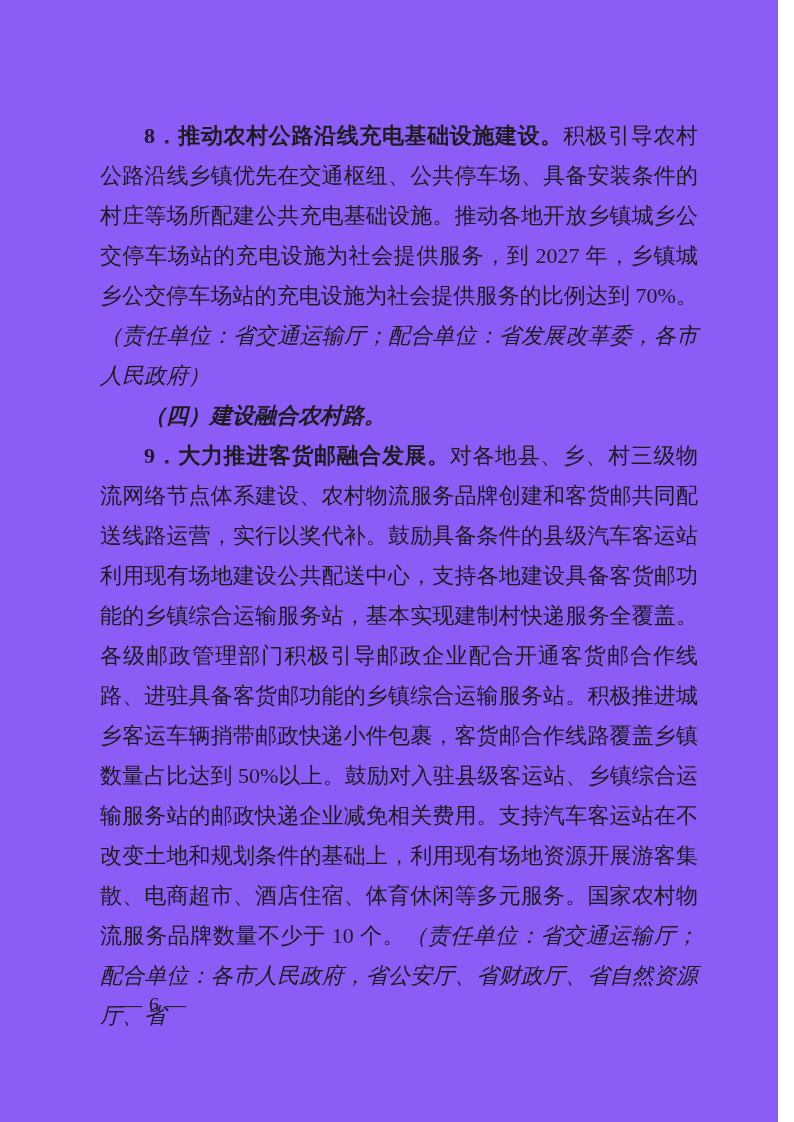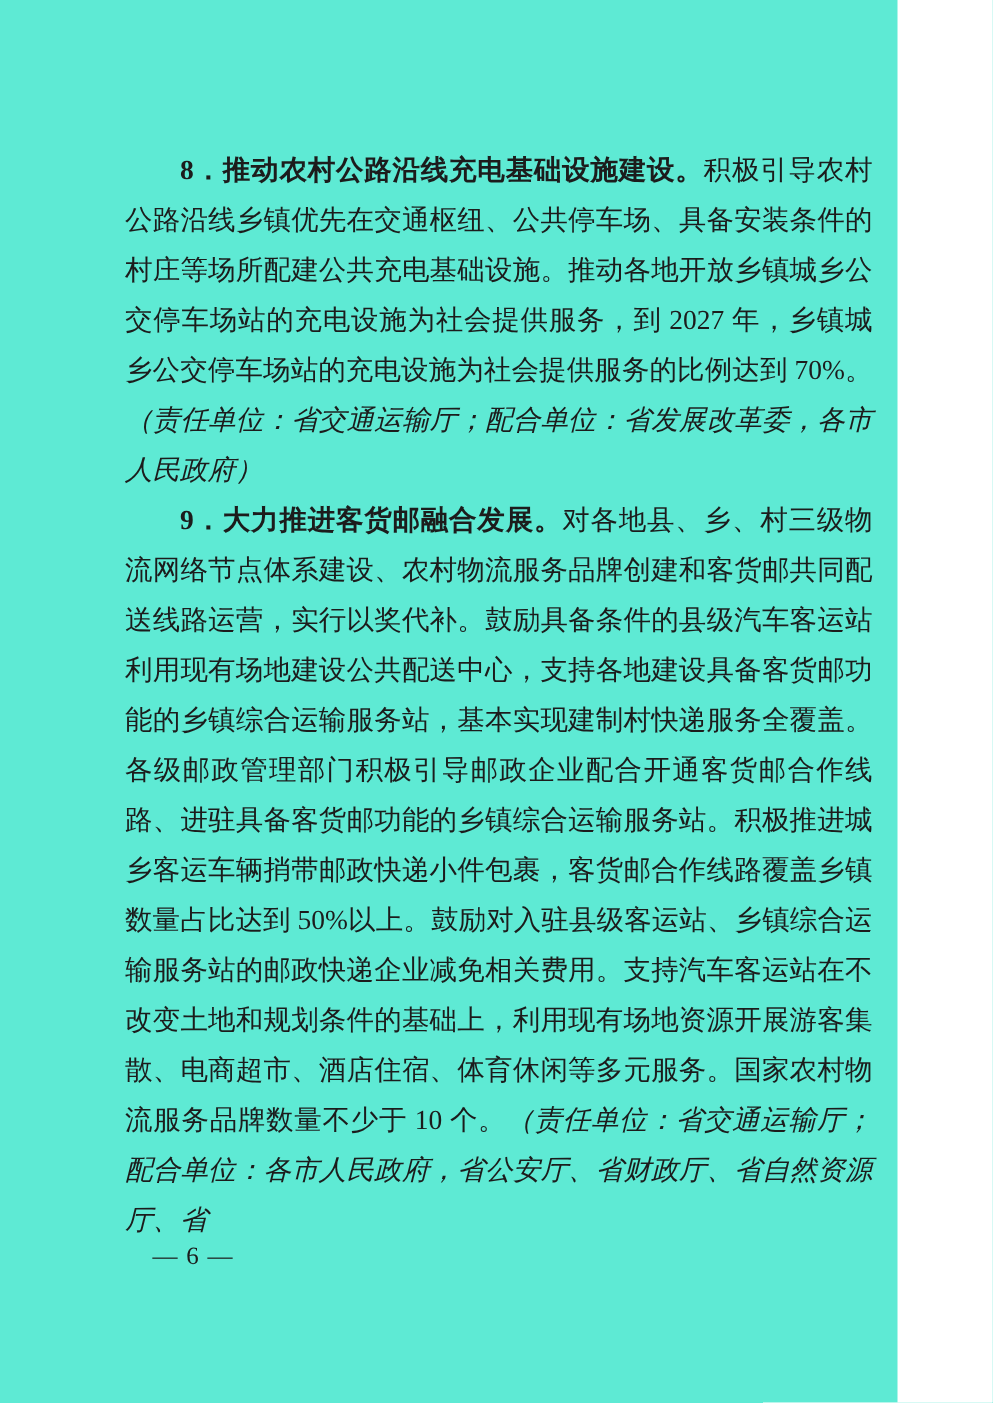--- a/index.html
+++ b/index.html
@@ -2,23 +2,23 @@
 <html lang="zh"><head>
 <meta charset="utf-8">
 <style>
   html, body {
     margin: 0;
     padding: 0;
     background: #ffffff;
   }
   .page {
     position: relative;
-    width: 718px;
+    width: 778px;
     height: 1122px;
-    background: #5eead4;
+    background: #8b5cf6;
     overflow: hidden;
     font-family: "Liberation Serif", "DejaVu Serif", serif;
     color: #1c1c1c;
     text-decoration: underline;
   }
   .doc-body {
     position: absolute;
     left: 100px;
     top: 116px;
     width: 598px;
@@ -57,16 +57,17 @@
     letter-spacing: 1px;
     color: #1c1c1c;
   }
 </style>
 </head>
 <body>
 
 <main class="page">
   <section class="doc-body">
       <p class="para"><span class="run-bold">8．推动农村公路沿线充电基础设施建设。</span><span class="run-normal">积极引导农村公路沿线乡镇优先在交通枢纽、公共停车场、具备安装条件的村庄等场所配建公共充电基础设施。推动各地开放乡镇城乡公交停车场站的充电设施为社会提供服务，到 2027 年，乡镇城乡公交停车场站的充电设施为社会提供服务的比例达到 70%。</span><span class="run-kaiti">（责任单位：省交通运输厅；配合单位：省发展改革委，各市人民政府）</span></p>
+      <p class="para"><span class="run-bold-kaiti">（四）建设融合农村路。</span></p>
       <p class="para"><span class="run-bold">9．大力推进客货邮融合发展。</span><span class="run-normal">对各地县、乡、村三级物流网络节点体系建设、农村物流服务品牌创建和客货邮共同配送线路运营，实行以奖代补。鼓励具备条件的县级汽车客运站利用现有场地建设公共配送中心，支持各地建设具备客货邮功能的乡镇综合运输服务站，基本实现建制村快递服务全覆盖。各级邮政管理部门积极引导邮政企业配合开通客货邮合作线路、进驻具备客货邮功能的乡镇综合运输服务站。积极推进城乡客运车辆捎带邮政快递小件包裹，客货邮合作线路覆盖乡镇数量占比达到 50%以上。鼓励对入驻县级客运站、乡镇综合运输服务站的邮政快递企业减免相关费用。支持汽车客运站在不改变土地和规划条件的基础上，利用现有场地资源开展游客集散、电商超市、酒店住宿、体育休闲等多元服务。国家农村物流服务品牌数量不少于 10 个。</span><span class="run-kaiti">（责任单位：省交通运输厅；配合单位：各市人民政府，省公安厅、省财政厅、省自然资源厅、省</span></p>
     </section>
   <div class="page-number">— 6 —</div>
 </main>
 
 </body></html>

